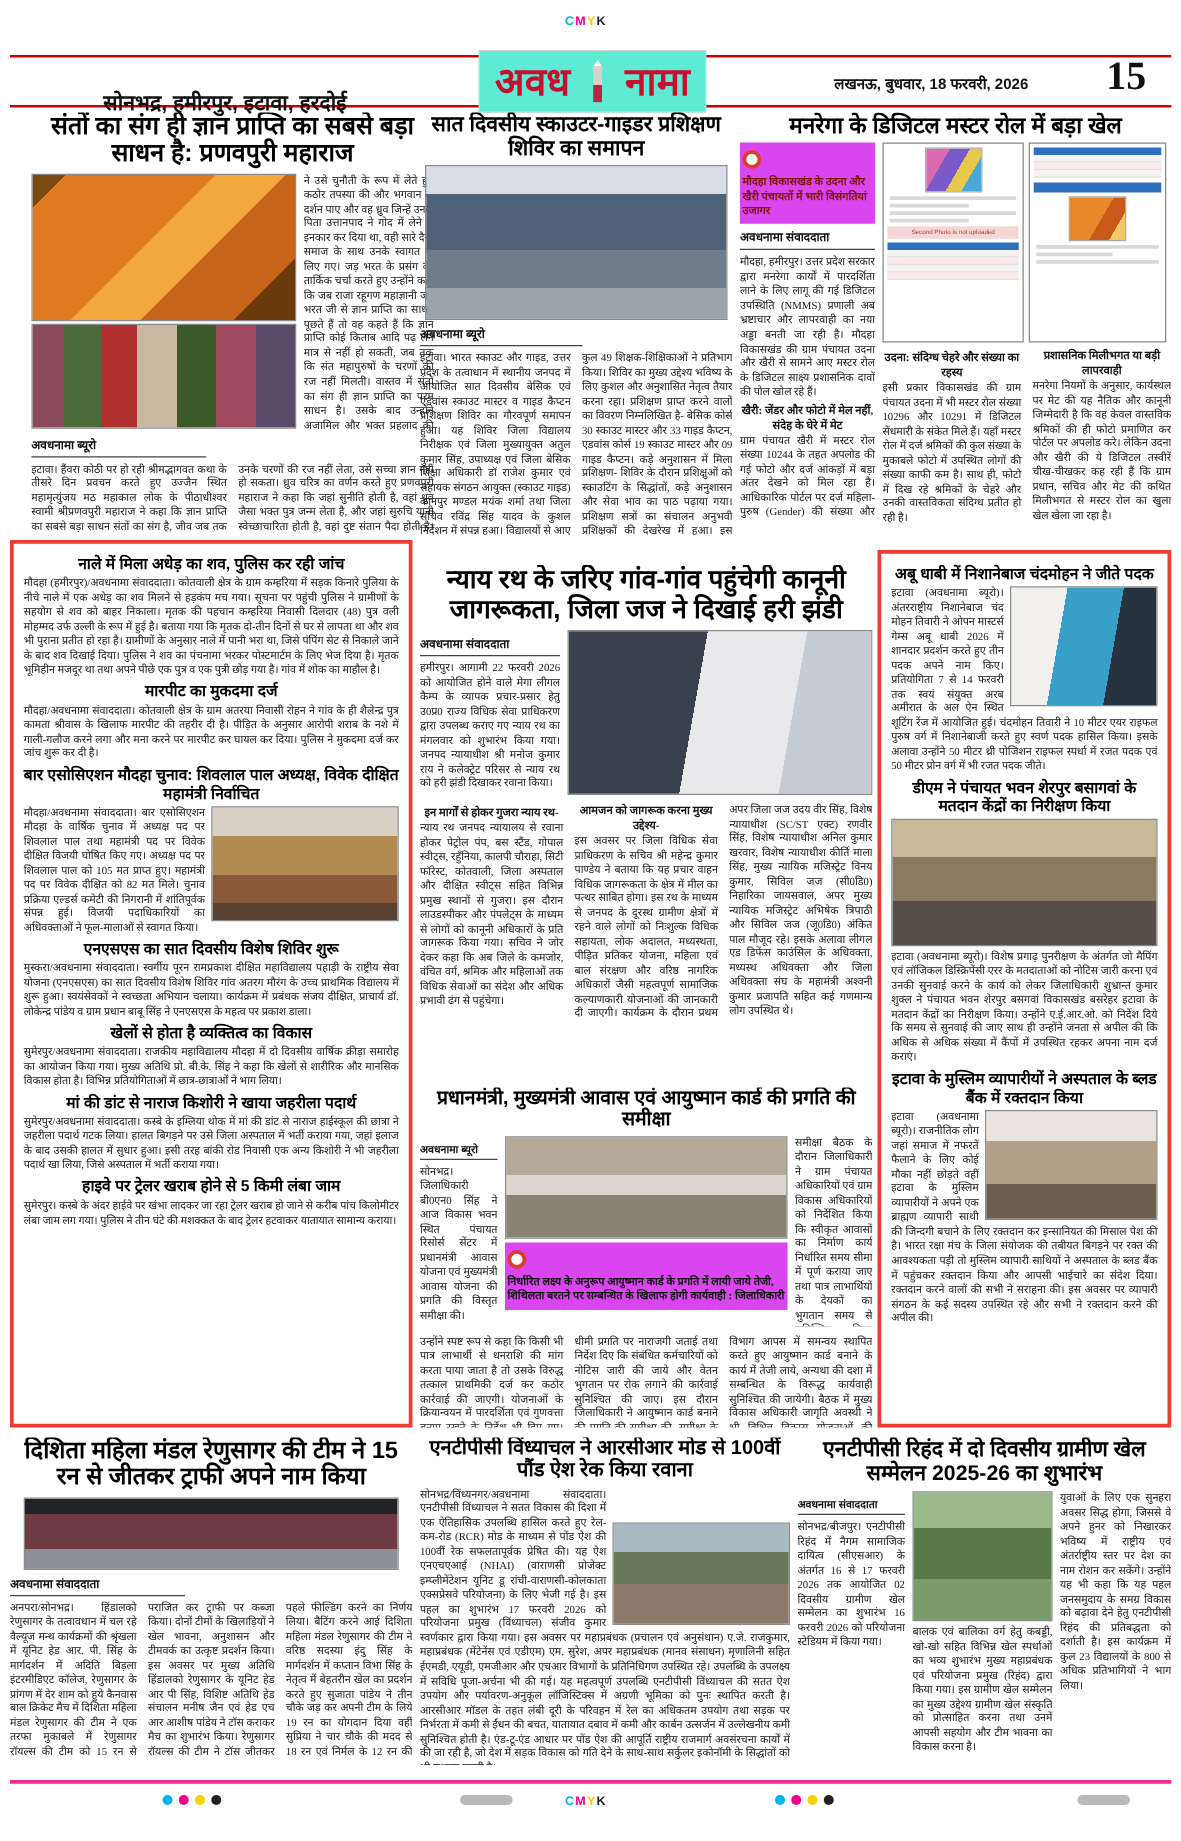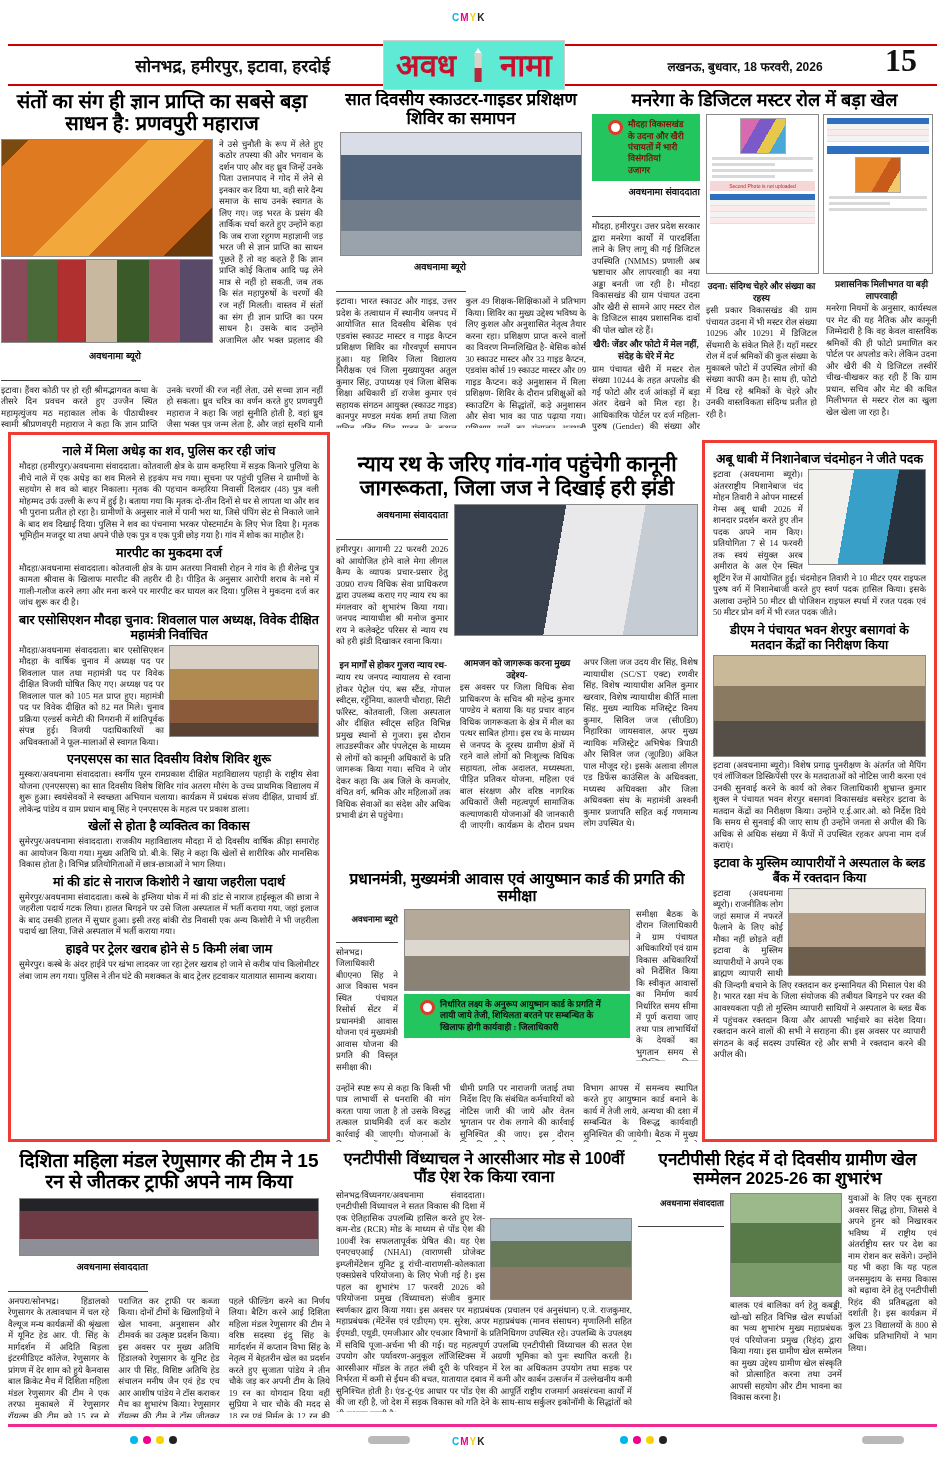--- a/index.html
+++ b/index.html
@@ -1,44 +1,44 @@
 <!DOCTYPE html>
 <html><head>
 <meta charset="utf-8">
 <style>
   html,body{margin:0;padding:0;background:#e9e9e9;}
   #page{position:relative;width:945px;height:1473px;background:#fff;margin:0 auto;
         font-family:"Liberation Serif","DejaVu Serif",serif;color:#111;overflow:hidden;}
   .cmyk{position:absolute;font-family:"Liberation Sans",sans-serif;font-weight:bold;font-size:10px;letter-spacing:1px;}
   .cmyk .c{color:#00b7eb}.cmyk .m{color:#ec008c}.cmyk .y{color:#f5d400}.cmyk .k{color:#222}
   .rule{position:absolute;left:8px;right:8px;height:2px;background:#c00;}
-  .masthead-cities{position:absolute;left:30px;top:54px;width:300px;text-align:right;
+  .masthead-cities{position:absolute;left:30px;top:70px;width:300px;text-align:center;
         font-family:"Liberation Sans",sans-serif;font-weight:bold;font-size:17px;}
   .masthead-logo{position:absolute;left:383px;top:40px;width:180px;height:48px;background:#5eead4;
         border:1px solid #cfcfcf;display:flex;align-items:center;justify-content:center;gap:14px;}
   .logo-text{color:#c8102e;font-family:"Liberation Sans",sans-serif;font-weight:bold;font-size:31px;line-height:1;}
   .monument{display:inline-block;width:16px;height:34px;background:linear-gradient(180deg,#fff 0 15%,#d8d2c8 15% 60%,#b8273a 60% 100%);
         clip-path:polygon(50% 0,80% 22%,72% 22%,72% 100%,28% 100%,28% 22%,20% 22%);}
   .masthead-date{position:absolute;left:620px;top:58px;width:250px;text-align:center;
         font-family:"Liberation Sans",sans-serif;font-weight:bold;font-size:12px;}
   .masthead-page{position:absolute;left:885px;top:42px;font-size:32px;font-weight:bold;font-family:"Liberation Serif",serif;}
 
   .art{position:absolute;overflow:hidden;}
   .hl{font-family:"Liberation Sans",sans-serif;font-weight:bold;text-align:center;color:#000;line-height:1.12;}
   .byline{font-family:"Liberation Sans",sans-serif;font-weight:bold;font-size:9.5px;
-        border-bottom:1px solid #444;padding-bottom:18px;margin:4px 0 4px;text-align:right;}
+        border-bottom:1px solid #444;padding-bottom:3px;margin:4px 0 4px;}
   .body{font-size:8.6px;line-height:1.34;text-align:justify;color:#151515;}
   .cols2{column-count:2;column-gap:9px;}
   .cols3{column-count:3;column-gap:9px;}
   .subhead{display:block;font-weight:bold;text-align:center;font-size:9px;margin:2px 0 1px;}
   .photo{border:1px solid #8a8a8a;box-sizing:border-box;}
   .redbox{border:3px solid #ee3b33;box-sizing:border-box;padding:5px 8px;background:#fff;}
   .box-hl{font-family:"Liberation Sans",sans-serif;font-weight:bold;text-align:center;
         font-size:12.5px;line-height:1.2;margin:4px 0 2px;color:#000;}
-  .callout{background:#22c55e;padding:5px 16px;font-size:8.8px;line-height:1.3;font-weight:bold;display:flex;gap:5px;}
+  .callout{background:#d946ef;padding:5px 2px;font-size:8.8px;line-height:1.3;font-weight:bold;display:flex;gap:5px;flex-direction:column;}
   .callout .txt{text-align:left;}
   .red-circle{flex:0 0 auto;width:9px;height:9px;border:3px solid #e03a2a;border-radius:50%;background:#fff;margin-top:1px;}
   .maroon{color:#7a1508;}
 
   
   .ph-saint{background:linear-gradient(135deg,#7a4a10 0 8%,#e07a20 8% 45%,#f2a83a 45% 62%,#c8641a 62% 85%,#6a3a0a 85%);}
   .ph-crowd{background:linear-gradient(90deg,#8a4a5a 0 12%,#4a6a3a 12% 26%,#b03030 26% 40%,#c8b8a0 40% 55%,#3a5a2a 55% 70%,#a04a60 70% 85%,#5a4a6a 85%);}
   .ph-scouts{background:linear-gradient(180deg,#d8dde8 0 18%,#50627a 18% 55%,#707c8a 55% 80%,#9aa2ac 80%);}
   .ph-bar{background:linear-gradient(180deg,#d8d0c4 0 25%,#b08a50 25% 60%,#8a5a3a 60% 85%,#5a4232 85%);}
   .ph-rath{background:linear-gradient(100deg,#39414f 0 42%,#e9e9ec 42% 72%,#c6ccd4 72%);}
@@ -81,21 +81,21 @@
   <div class="rule" style="top:84px;"></div>
   <div class="masthead-cities">सोनभद्र, हमीरपुर, इटावा, हरदोई</div>
   <div class="masthead-logo">
     <span class="logo-text">अवध</span>
     <span class="monument"></span>
     <span class="logo-text">नामा</span>
   </div>
   <div class="masthead-date">लखनऊ, बुधवार, 18 फरवरी, 2026</div>
   <div class="masthead-page">15</div>
 
-  <div class="art" style="left:1px;top:90px;width:322px;height:338px;">
+  <div class="art" style="left:25px;top:90px;width:322px;height:338px;">
     <div class="hl" style="font-size:20px;">संतों का संग ही ज्ञान प्राप्ति का सबसे बड़ा साधन है: प्रणवपुरी महाराज</div>
     <div style="display:flex;gap:6px;margin-top:4px;">
       <div style="width:212px;flex:0 0 auto;">
         <div class="photo ph-saint" style="width:212px;height:118px;"></div>
         <div class="photo ph-crowd" style="width:212px;height:84px;margin-top:2px;"></div>
       </div>
       <div class="body" style="flex:1;height:206px;overflow:hidden;">ने उसे चुनौती के रूप में लेते हुए कठोर तपस्या की और भगवान के दर्शन पाए और वह ध्रुव जिन्हें उनके पिता उत्तानपाद ने गोद में लेने से इनकार कर दिया था, वही सारे दैन्य समाज के साथ उनके स्वागत के लिए गए। जड़ भरत के प्रसंग की तार्किक चर्चा करते हुए उन्होंने कहा कि जब राजा रहूगण महाज्ञानी जड़ भरत जी से ज्ञान प्राप्ति का साधन पूछते हैं तो वह कहते हैं कि ज्ञान प्राप्ति कोई किताब आदि पढ़ लेने मात्र से नहीं हो सकती, जब तक कि संत महापुरुषों के चरणों की रज नहीं मिलती। वास्तव में संतों का संग ही ज्ञान प्राप्ति का परम साधन है। उसके बाद उन्होंने अजामिल और भक्त प्रहलाद की कथाएं सुनाकर श्रोताओं को खूब आनंदित विभोर कर दिया।</div>
     </div>
     <div class="byline" style="width:140px;">अवधनामा ब्यूरो</div>
     <div class="body cols2" style="height:60px;overflow:hidden;">इटावा। हैंवरा कोठी पर हो रही श्रीमद्भागवत कथा के तीसरे दिन प्रवचन करते हुए उज्जैन स्थित महामृत्युंजय मठ महाकाल लोक के पीठाधीश्वर स्वामी श्रीप्रणवपुरी महाराज ने कहा कि ज्ञान प्राप्ति का सबसे बड़ा साधन संतों का संग है, जीव जब तक उनके चरणों की रज नहीं लेता, उसे सच्चा ज्ञान नहीं हो सकता। ध्रुव चरित्र का वर्णन करते हुए प्रणवपुरी महाराज ने कहा कि जहां सुनीति होती है, वहां ध्रुव जैसा भक्त पुत्र जन्म लेता है, और जहां सुरुचि यानी स्वेच्छाचारिता होती है, वहां दुष्ट संतान पैदा होती है। कथा के अंत में परीक्षित कुन्देश चंद्र यादव व परिवारजनों ने व्यास गद्दी की आरती उतारी व प्रसाद वितरण किया। कथा 21 फरवरी तक होगी। कथा का समय दोपहर से सायं पांच बजे तक है।</div>
@@ -268,20 +268,21 @@
       <div class="photo ph-rake" style="float:right;width:142px;height:82px;margin:28px 0 3px 5px;"></div>
       <span>सोनभद्र/विंध्यनगर/अवधनामा संवाददाता। एनटीपीसी विंध्याचल ने सतत विकास की दिशा में एक ऐतिहासिक उपलब्धि हासिल करते हुए रेल-कम-रोड (RCR) मोड के माध्यम से पोंड ऐश की 100वीं रेक सफलतापूर्वक प्रेषित की। यह ऐश एनएचएआई (NHAI) (वाराणसी प्रोजेक्ट इम्प्लीमेंटेशन यूनिट डू रांची-वाराणसी-कोलकाता एक्सप्रेसवे परियोजना) के लिए भेजी गई है। इस पहल का शुभारंभ 17 फरवरी 2026 को परियोजना प्रमुख (विंध्याचल) संजीव कुमार स्वर्णकार द्वारा किया गया। इस अवसर पर महाप्रबंधक (प्रचालन एवं अनुसंधान) ए.जे. राजकुमार, महाप्रबंधक (मेंटेनेंस एवं एडीएम) एम. सुरेश, अपर महाप्रबंधक (मानव संसाधन) मृणालिनी सहित ईएमडी, एयूडी, एमजीआर और एचआर विभागों के प्रतिनिधिगण उपस्थित रहे। उपलब्धि के उपलक्ष्य में सविधि पूजा-अर्चना भी की गई। यह महत्वपूर्ण उपलब्धि एनटीपीसी विंध्याचल की सतत ऐश उपयोग और पर्यावरण-अनुकूल लॉजिस्टिक्स में अग्रणी भूमिका को पुनः स्थापित करती है। आरसीआर मॉडल के तहत लंबी दूरी के परिवहन में रेल का अधिकतम उपयोग तथा सड़क पर निर्भरता में कमी से ईंधन की बचत, यातायात दबाव में कमी और कार्बन उत्सर्जन में उल्लेखनीय कमी सुनिश्चित होती है। एंड-टू-एंड आधार पर पोंड ऐश की आपूर्ति राष्ट्रीय राजमार्ग अवसंरचना कार्यों में की जा रही है, जो देश में सड़क विकास को गति देने के साथ-साथ सर्कुलर इकोनॉमी के सिद्धांतों को भी सशक्त करती है।</span>
     </div>
   </div>
 
   <div class="art" style="left:638px;top:1150px;width:299px;height:268px;">
     <div class="hl" style="font-size:17px;">एनटीपीसी रिहंद में दो दिवसीय ग्रामीण खेल सम्मेलन 2025-26 का शुभारंभ</div>
     <div style="display:flex;gap:6px;margin-top:5px;">
       <div style="width:86px;flex:0 0 auto;">
         <div class="byline" style="font-size:8.5px;">अवधनामा संवाददाता</div>
+        <div class="body" style="height:186px;overflow:hidden;">सोनभद्र/बीजपुर। एनटीपीसी रिहंद में नैगम सामाजिक दायित्व (सीएसआर) के अंतर्गत 16 से 17 फरवरी 2026 तक आयोजित 02 दिवसीय ग्रामीण खेल सम्मेलन का शुभारंभ 16 फरवरी 2026 को परियोजना स्टेडियम में किया गया।</div>
       </div>
       <div style="width:112px;flex:0 0 auto;">
         <div class="photo ph-sports" style="width:112px;height:104px;"></div>
         <div class="body" style="height:102px;overflow:hidden;margin-top:3px;">बालक एवं बालिका वर्ग हेतु कबड्डी, खो-खो सहित विभिन्न खेल स्पर्धाओं का भव्य शुभारंभ मुख्य महाप्रबंधक एवं परियोजना प्रमुख (रिहंद) द्वारा किया गया। इस ग्रामीण खेल सम्मेलन का मुख्य उद्देश्य ग्रामीण खेल संस्कृति को प्रोत्साहित करना तथा उनमें आपसी सहयोग और टीम भावना का विकास करना है।</div>
       </div>
       <div class="body" style="flex:1;height:210px;overflow:hidden;">युवाओं के लिए एक सुनहरा अवसर सिद्ध होगा, जिससे वे अपने हुनर को निखारकर भविष्य में राष्ट्रीय एवं अंतर्राष्ट्रीय स्तर पर देश का नाम रोशन कर सकेंगे। उन्होंने यह भी कहा कि यह पहल जनसमुदाय के समग्र विकास को बढ़ावा देने हेतु एनटीपीसी रिहंद की प्रतिबद्धता को दर्शाती है। इस कार्यक्रम में कुल 23 विद्यालयों के 800 से अधिक प्रतिभागियों ने भाग लिया।</div>
     </div>
   </div>
 
   <div class="footer-rule"></div>

